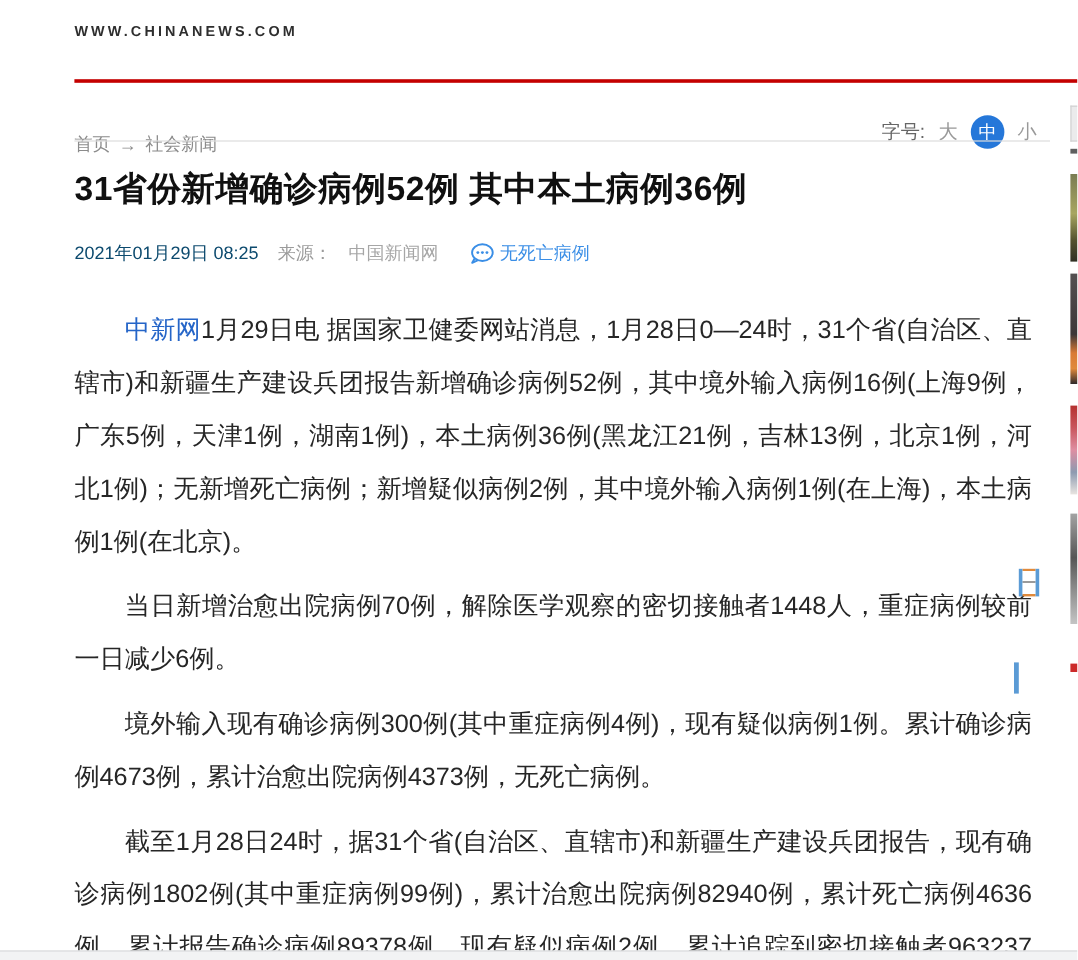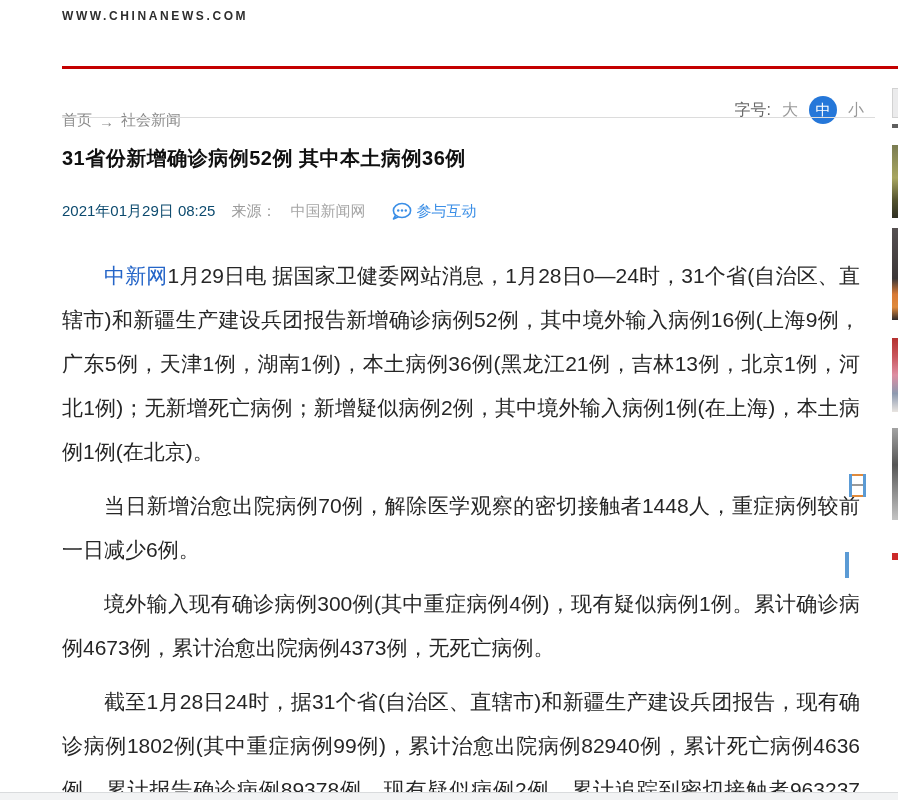--- a/index.html
+++ b/index.html
@@ -18,21 +18,21 @@
     font-size:31px; font-weight:bold; font-style:italic;
     color:#cf271b; letter-spacing:1px; line-height:32px;
   }
   .logo-seal {
     writing-mode:vertical-rl; text-orientation:upright;
     font-size:9px; line-height:9px; color:#4a4a4a; font-weight:bold;
     margin:2px 0 0 4px; height:32px; letter-spacing:1px;
   }
   .logo-url {
     font-size:12px; font-weight:bold; color:#2e2e2e;
-    letter-spacing:2.6px; margin-top:3px;
+    letter-spacing:2.6px; margin-top:13px;
   }
 
   
   .red-divider { position:absolute; left:62px; right:0; top:66px; height:3px; background:#c40000; }
   .hairline    { position:absolute; left:62px; width:813px; top:117px; border-top:1px solid #dcdcdc; }
 
   
   .toolbar { position:absolute; left:62px; right:34px; top:82px; height:30px;
              display:flex; justify-content:space-between; align-items:center; }
   .breadcrumb { font-size:15px; color:#8b8b8b; display:flex; gap:7px; align-items:flex-end;margin-top:46px; }
@@ -41,21 +41,21 @@
   .fontsize .fs-label { color:#666; }
   .fs-option { color:#999; cursor:pointer; }
   .fs-option.active {
     width:28px; height:28px; border-radius:50%; background:#2577d9; color:#fff;
     display:flex; align-items:center; justify-content:center; font-size:15px;
   }
 
   
   .article-title {
     position:absolute; left:62px; top:138px; width:800px;
-    font-size:20px; font-weight:700; color:#101010; letter-spacing:0.5px;
+    font-size:28px; font-weight:700; color:#101010; letter-spacing:0.5px;
     line-height:40px;
   }
   .meta-row {
     position:absolute; left:62px; top:202px; display:flex; align-items:center;
     font-size:15px; color:#9b9b9b;
   }
   .meta-date { color:#0c4a6e; }
   .meta-source-label { margin-left:16px; color:#9b9b9b; }
   .meta-source { margin-left:14px; color:#a6a6a6; text-decoration:none; }
   .interact-link {
@@ -131,21 +131,21 @@
     <a class="interact-link">
       <span>
         <svg width="22" height="19" viewBox="0 0 22 19">
           <ellipse cx="11" cy="8.5" rx="8.6" ry="7" fill="none" stroke="#3a8ee6" stroke-width="1.6"></ellipse>
           <path d="M4.5 13.5 L2.5 17 L7 15" fill="none" stroke="#3a8ee6" stroke-width="1.6" stroke-linejoin="round"></path>
           <circle cx="7.2" cy="8.5" r="1.2" fill="#3a8ee6"></circle>
           <circle cx="11" cy="8.5" r="1.2" fill="#3a8ee6"></circle>
           <circle cx="14.8" cy="8.5" r="1.2" fill="#3a8ee6"></circle>
         </svg>
       </span>
-      <span>参与互动</span>
+      <span>无死亡病例</span>
     </a>
   </div>
 
   <div class="article-body">
     <p><span class="lead-source">中新网</span><span>1月29日电 据国家卫健委网站消息，1月28日0—24时，31个省(自治区、直辖市)和新疆生产建设兵团报告新增确诊病例52例，其中境外输入病例16例(上海9例，广东5例，天津1例，湖南1例)，本土病例36例(黑龙江21例，吉林13例，北京1例，河北1例)；无新增死亡病例；新增疑似病例2例，其中境外输入病例1例(在上海)，本土病例1例(在北京)。</span></p>
     <p><span>当日新增治愈出院病例70例，解除医学观察的密切接触者1448人，重症病例较前一日减少6例。</span></p>
     <p><span>境外输入现有确诊病例300例(其中重症病例4例)，现有疑似病例1例。累计确诊病例4673例，累计治愈出院病例4373例，无死亡病例。</span></p>
     <p><span>截至1月28日24时，据31个省(自治区、直辖市)和新疆生产建设兵团报告，现有确诊病例1802例(其中重症病例99例)，累计治愈出院病例82940例，累计死亡病例4636例，累计报告确诊病例89378例，现有疑似病例2例。累计追踪到密切接触者963237人，尚在医学观察的密切接触者38876人。</span></p>
   </div>
 

